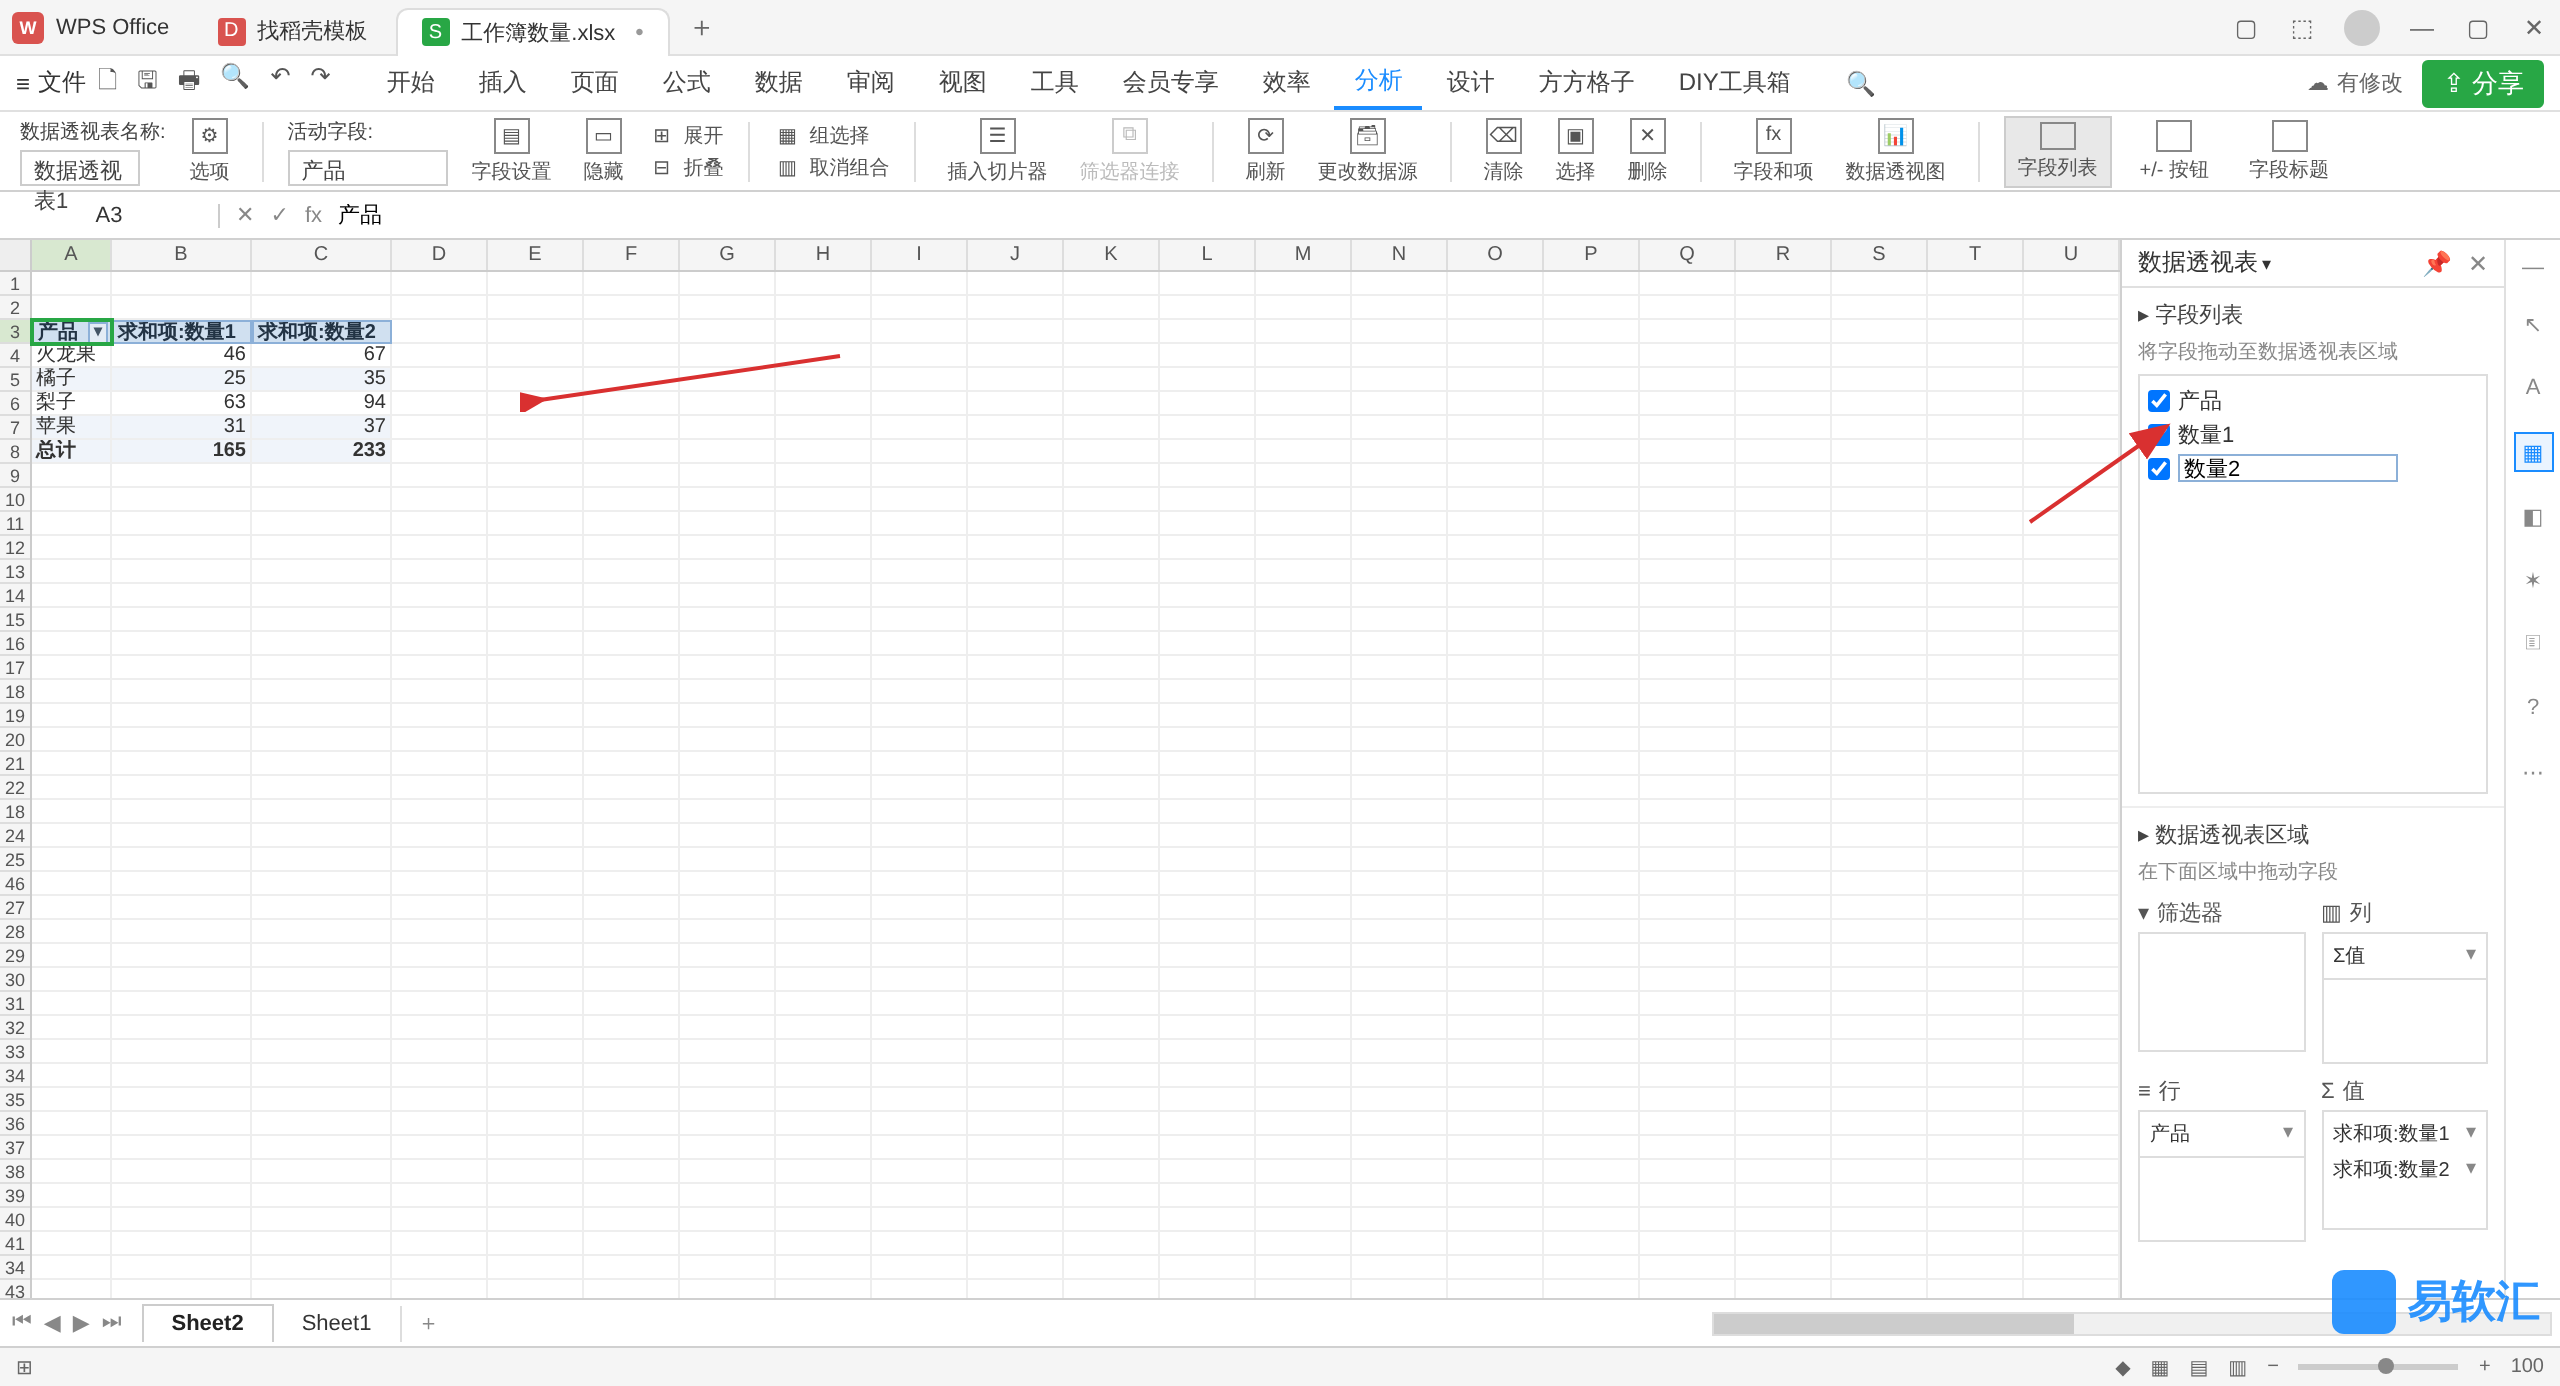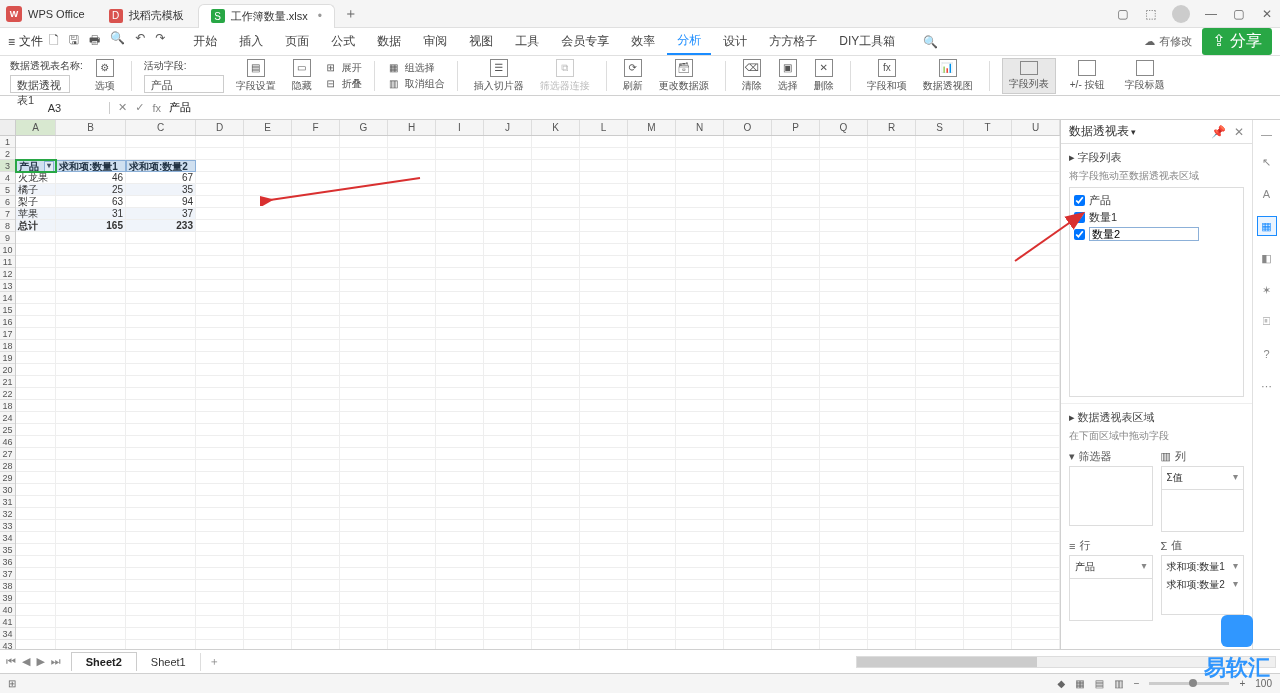--- a/index.html
+++ b/index.html
@@ -19,21 +19,21 @@
 .avatar { width: 18px; height: 18px; border-radius: 50%; background: #ccc; }
 
 
 .menubar { height: 28px; border-bottom: 1px solid #e0e0e0; display: flex; align-items: center; padding: 0 8px; gap: 2px; font-size: 12px; }
 .menubar .menu-file { display: flex; align-items: center; gap: 4px; margin-right: 4px; }
 .menubar .qat { display: flex; gap: 10px; color: #555; margin-right: 16px; }
 .menubar .menu-item { padding: 4px 10px; color: #444; text-align: center; }
 .menubar .menu-item.active { color: #1a8cff; border-bottom: 2px solid #1a8cff; }
 .menubar-right { margin-left: auto; display: flex; align-items: center; gap: 10px; }
 .chip { display: flex; align-items: center; gap: 4px; color: #666; font-size: 11px; }
-.share-btn { background: #28a745; color: #fff; padding: 3px 10px; border-radius: 3px; font-size: 16px; }
+.share-btn { background: #28a745; color: #fff; padding: 3px 10px; border-radius: 3px; font-size: 13px; }
 
 
 .ribbon { height: 40px; border-bottom: 1px solid #d0d0d0; display: flex; align-items: center; padding: 0 10px; gap: 8px; font-size: 11px; color: #444; }
 .ribbon-group { display: flex; flex-direction: column; gap: 2px; font-size: 10px; }
 .ribbon-input { border: 1px solid #ccc; padding: 2px 6px; font-size: 11px; background: #fff; height: 18px; }
 .ribbon-btn { display: flex; flex-direction: column; align-items: center; gap: 2px; padding: 2px 4px; font-size: 10px; color: #555; }
 .ribbon-btn.disabled { color: #bbb; }
 .ribbon-btn .ico { width: 18px; height: 18px; border: 1px solid #888; display: flex; align-items: center; justify-content: center; font-size: 10px; }
 .ribbon-sep { width: 1px; height: 30px; background: #ddd; margin: 0 4px; }
 .ribbon-row-btn { display: flex; align-items: center; gap: 4px; font-size: 10px; color: #555; }
@@ -109,21 +109,21 @@
 .hscroll { margin-left: auto; width: 420px; height: 12px; background: #f0f0f0; border: 1px solid #ddd; position: relative; }
 .hscroll .thumb { position: absolute; left: 0; width: 180px; height: 100%; background: #ccc; }
 
 
 .statusbar { height: 20px; border-top: 1px solid #d0d0d0; display: flex; align-items: center; padding: 0 8px; font-size: 10px; color: #666; background: #f5f5f5; }
 .statusbar .sb-right { margin-left: auto; display: flex; align-items: center; gap: 10px; }
 .zoom-track { width: 80px; height: 3px; background: #ccc; position: relative; }
 .zoom-track .zt { position: absolute; left: 50%; top: -3px; width: 8px; height: 8px; background: #888; border-radius: 50%; }
 
 
-.watermark { position: absolute; right: 10px; bottom: 10px; display: flex; align-items: center; gap: 6px; font-size: 22px; color: #1a8cff; font-weight: bold; opacity: 0.9; z-index: 60; flex-direction: column; }
+.watermark { position: absolute; right: 10px; bottom: 26px; display: flex; align-items: center; gap: 6px; font-size: 22px; color: #1a8cff; font-weight: bold; opacity: 0.9; z-index: 60; }
 .watermark .wm-ico { width: 32px; height: 32px; background: #1a8cff; border-radius: 6px; }
 </style>
 </head>
 <body>
 
 <div class="titlebar">
   <div class="app-icon">W</div>
   <span class="app-name">WPS Office</span>
   <div class="tab">
     <span class="tab-icon" style="background:#d9534f;color:#fff;border-radius:2px;width:14px;">D</span>

